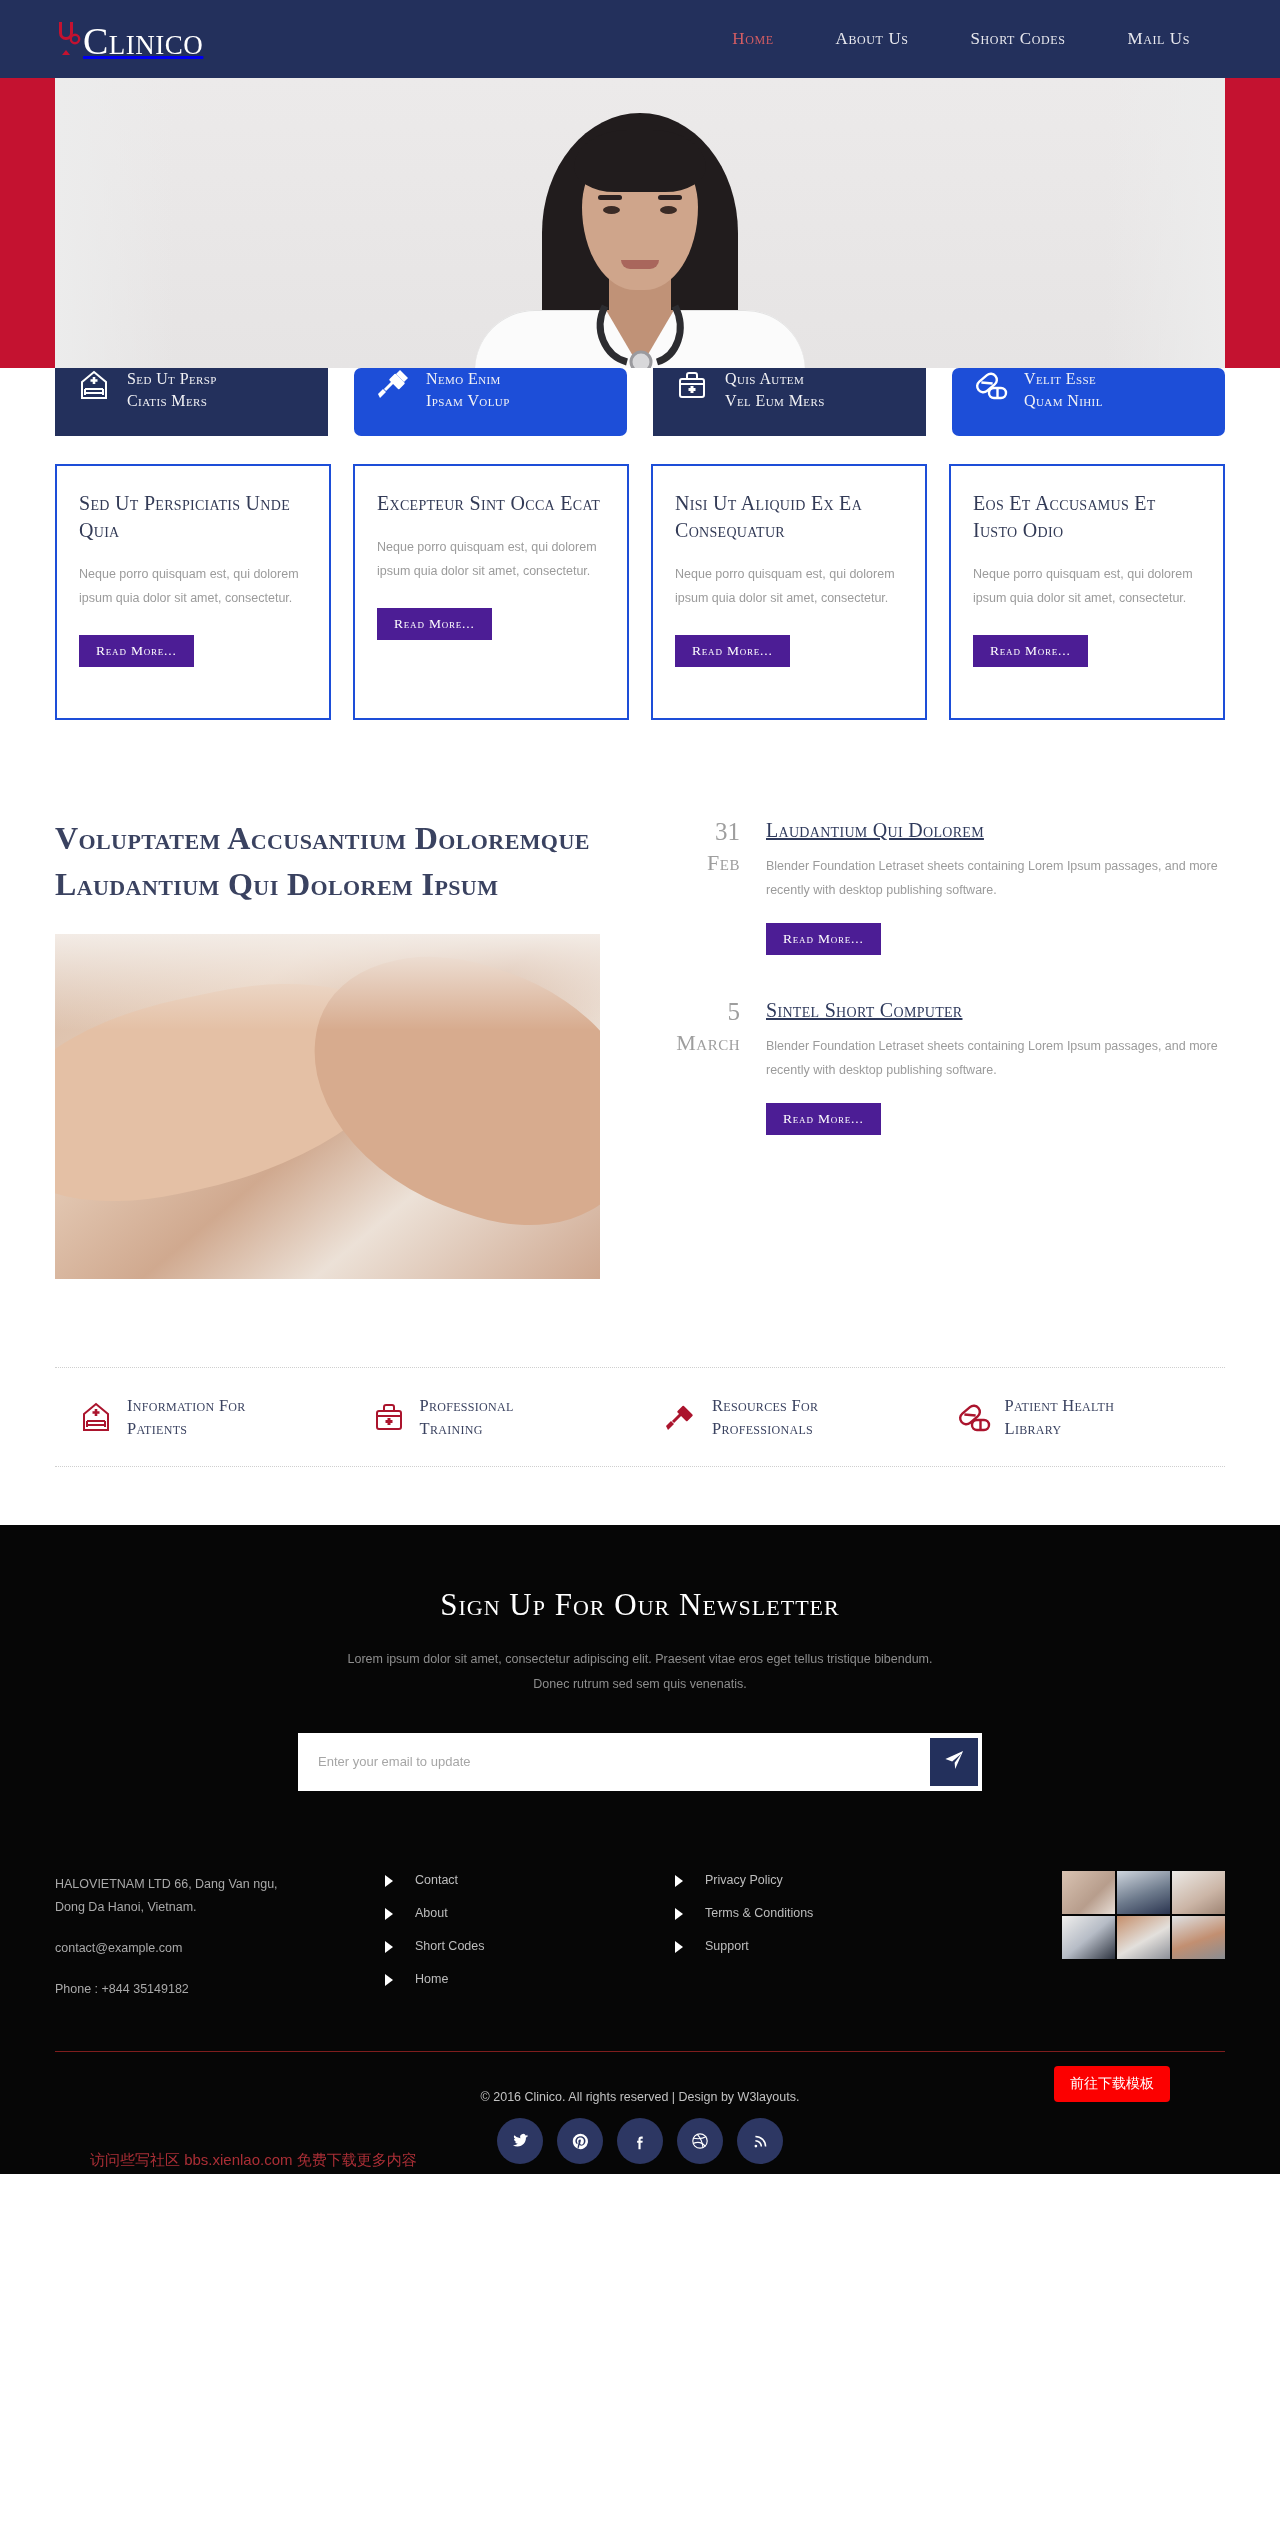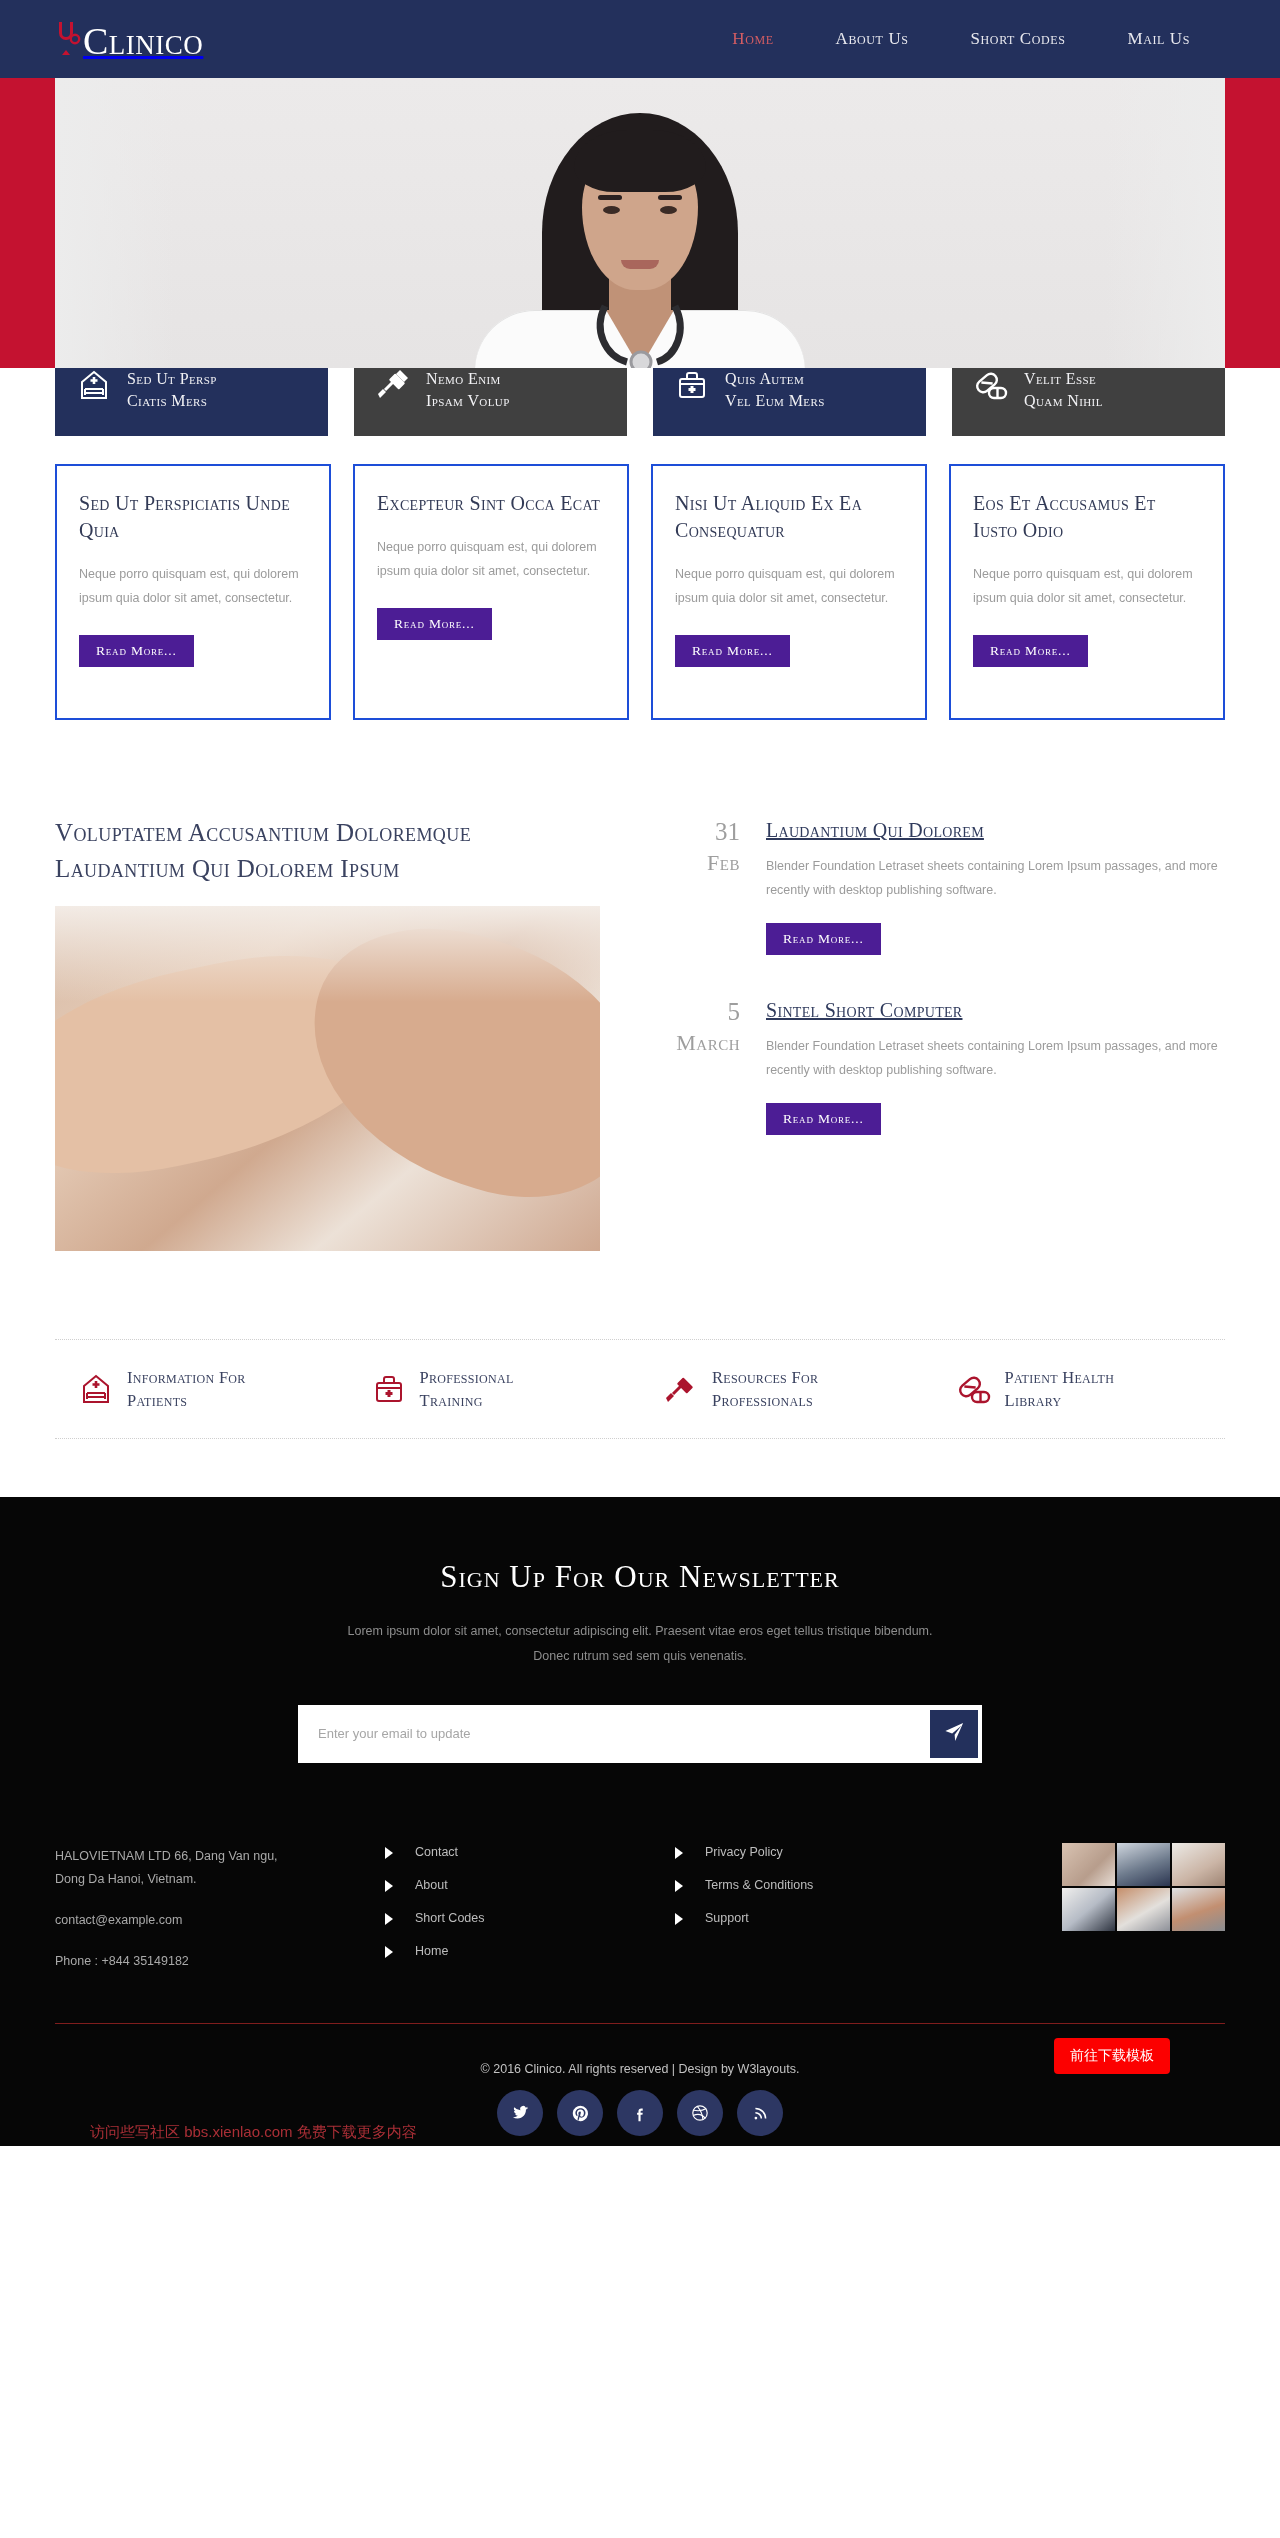--- a/index.html
+++ b/index.html
@@ -166,21 +166,21 @@
   }
   .svc {
     flex: 1;
     height: 68px;
     display: flex;
     align-items: flex-start;
     gap: 16px;
     padding-left: 22px;
   }
   .svc.navy { background: #23305c; }
-  .svc.red  { background: #404040; }
+  .svc.red  { background: #1d4ed8; border-radius: 7px; }
   .svc .icon { flex: 0 0 auto; width: 34px; height: 34px; color: #fff; }
   .svc .lbl {
     font-family: "Liberation Serif", serif;
     color: #f2f2f5;
     font-size: 16px;
     font-variant: small-caps;
     line-height: 1.35;
     letter-spacing: 0.4px;
   }
   .svc-gap { width: 22px; }
@@ -231,26 +231,26 @@
   
   .midsection {
     display: flex;
     padding: 95px 55px 0;
     gap: 48px;
   }
   .mid-left { width: 545px; }
   .mid-left h2 {
     font-family: "Liberation Serif", serif;
     font-variant: small-caps;
-    font-weight: normal;
-    font-size: 25px;
+    font-weight: bold;
+    font-size: 32px;
     color: #3a4260;
     line-height: 1.45;
     letter-spacing: 0.4px;
-    margin-bottom: 18px;
+    margin-bottom: 26px;
   }
   .mid-photo {
     width: 545px; height: 345px;
     background:
       linear-gradient(140deg, #d8bba6 0%, #e6cdb9 28%, #d0a98f 52%, #ece1d7 70%, #cfa890 100%);
     position: relative;
     overflow: hidden;
   }
   .mid-photo:before {
     content: "";

